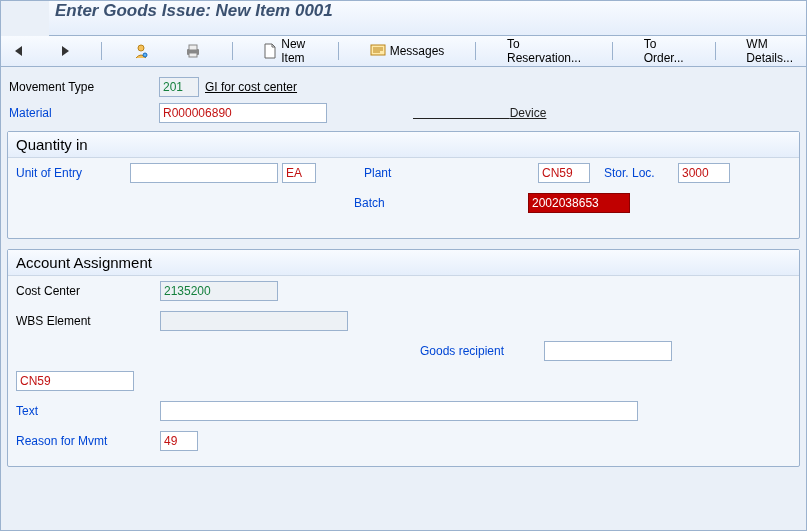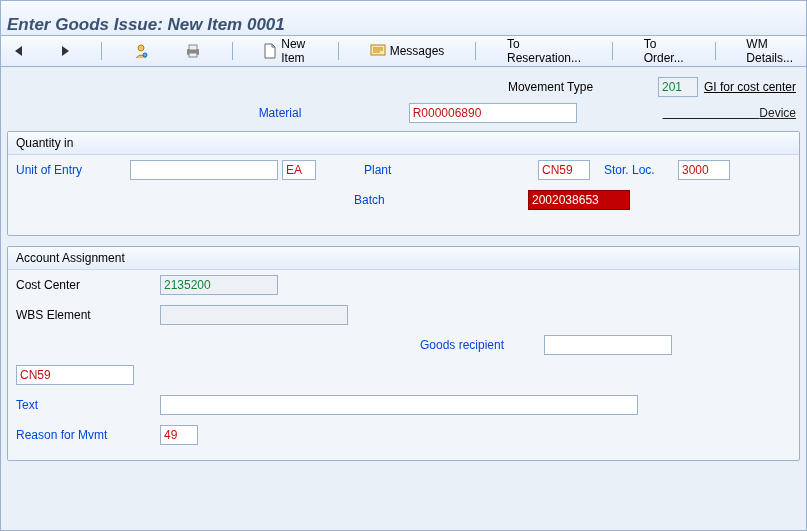--- a/index.html
+++ b/index.html
@@ -1,36 +1,36 @@
 <!DOCTYPE html>
 <html><head>
 <meta charset="utf-8">
 <style>
   html,body{margin:0;padding:0;font-family:Arial,Helvetica,sans-serif;font-size:12px;background:#f5f5f5;}
   .window{width:807px;height:531px;background:#eaf0f8;border:1px solid #9bb2ce;box-sizing:border-box;overflow:hidden;}
-  .title-bar{height:34px;background:linear-gradient(#f8fbff,#e5eefb);border-bottom:1px solid #9bb2ce;display:flex;align-items:flex-end;padding:0 6px;}
+  .title-bar{height:34px;background:linear-gradient(#f8fbff,#e5eefb);border-bottom:1px solid #9bb2ce;display:flex;align-items:flex-start;padding:0 6px;margin-left:48px;}
   .title-text{font-size:17px;font-weight:bold;font-style:italic;color:#3b5170;}
   .toolbar{height:30px;background:linear-gradient(#f8fbff,#e5eefb);border-bottom:1px solid #9bb2ce;display:flex;align-items:center;padding:0 6px;gap:22px;}
   .toolbar .btn{display:flex;align-items:center;gap:4px;padding:2px 6px;cursor:pointer;border:1px solid transparent;border-radius:3px;}
   .toolbar .sep{width:1px;height:18px;background:#9bb2ce;margin:0 2px;}
   .icon{display:inline-flex;align-items:center;justify-content:center;}
   .body{padding:8px 4px;}
-  .row{display:flex;align-items:center;min-height:24px;margin-bottom:2px;justify-content:flex-end;}
+  .row{display:flex;align-items:center;min-height:24px;margin-bottom:2px;}
   .label{min-width:150px;padding-left:4px;color:#000;}
   .label.blue{color:#0046d5;}
   
   .field{height:18px;border:1px solid #9bb2ce;background:#fff;padding:0 3px;font-family:inherit;font-size:12px;}
   .field.ronly{background:#edf1f5;color:#15803d;}
   .field.red-text{color:#c21212;}
   .field.red-bg{background:#c00000;color:#fff;border-color:#8a0000;}
   .static-text{padding:0 6px;text-decoration:underline;}
   .partial-obscured{color:#222;white-space:nowrap;}
   
   .group{border:1px solid #9bb2ce;background:#f2f6fb;margin:6px 2px 10px;padding:0 0 10px;border-radius:2px;}
-  .group-title{background:linear-gradient(#f8fbff,#e5eefb);border-bottom:1px solid #cbd7e6;padding:4px 8px;color:#000;font-size:12px;}
+  .group-title{background:linear-gradient(#f8fbff,#e5eefb);border-bottom:1px solid #cbd7e6;padding:4px 8px;color:#000;font-size:15px;}
   .group-row{display:flex;align-items:center;min-height:26px;padding:2px 8px;gap:4px;}
   .lbl{min-width:110px;color:#0046d5;}
   .lbl.black{color:#000;}
   
   svg{display:block;}
 </style>
 </head>
 <body>
 
 <div class="window">

